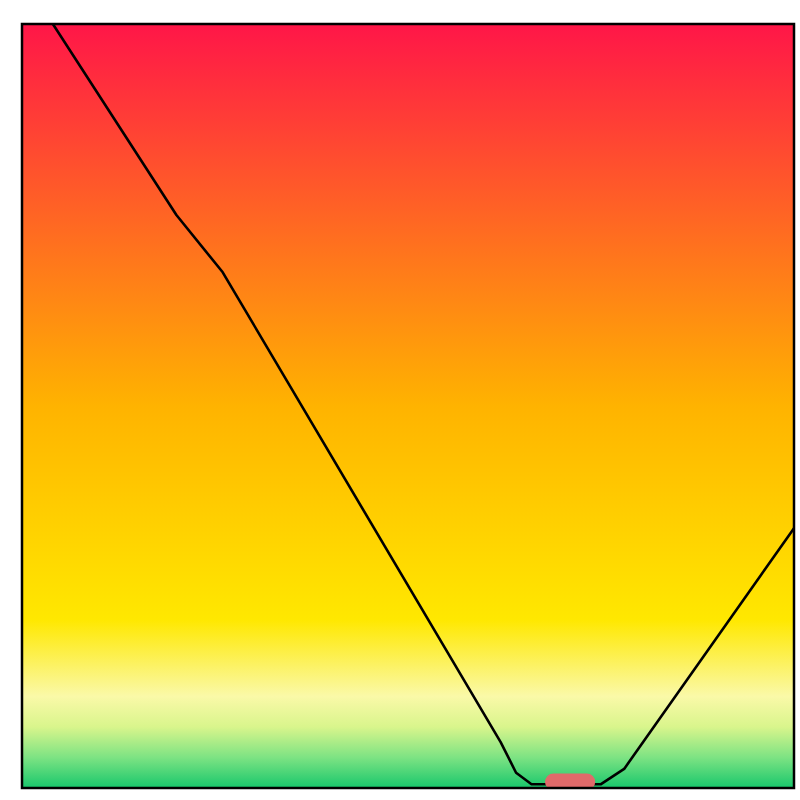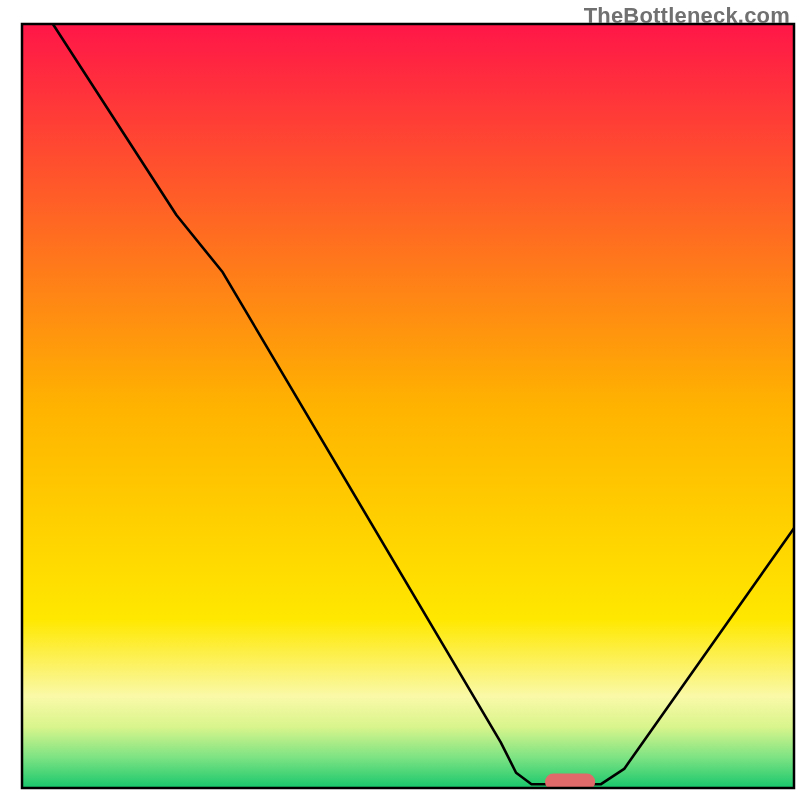--- a/index.html
+++ b/index.html
@@ -25,21 +25,20 @@
     letter-spacing: 0.2px;
   }
   svg {
     display: block;
   }
 </style>
 </head>
 <body>
 <div class="wrap">
 
-<div class="watermark">TheBottleneck.com</div>
 
 <svg id="chart-svg" width="800" height="800" viewBox="0 0 800 800">
   <defs>
     <linearGradient id="bg-grad" x1="0" y1="0" x2="0" y2="1">
           <stop offset="0%" stop-color="#ff1648"></stop>
           <stop offset="50%" stop-color="#ffb300"></stop>
           <stop offset="78%" stop-color="#ffe800"></stop>
           <stop offset="88%" stop-color="#faf9a8"></stop>
           <stop offset="92%" stop-color="#d9f58c"></stop>
           <stop offset="96%" stop-color="#7de383"></stop>

